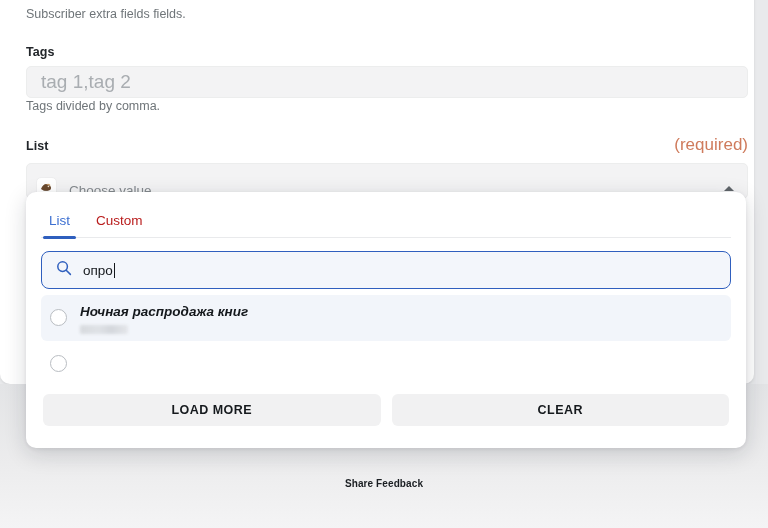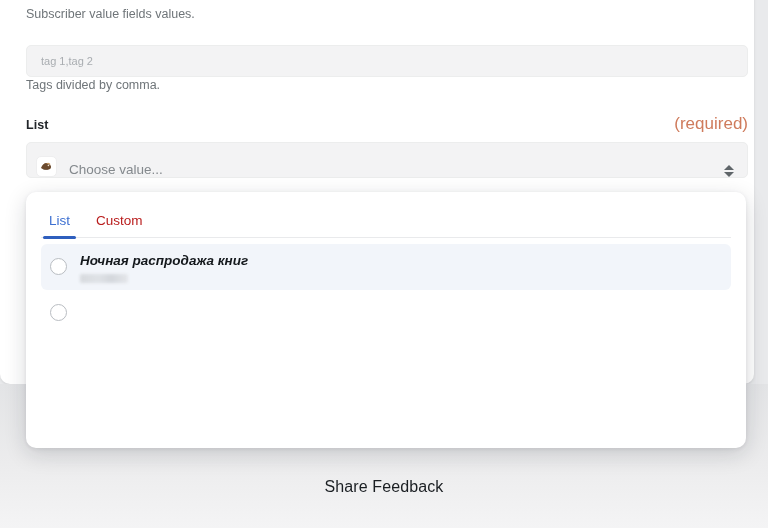--- a/index.html
+++ b/index.html
@@ -65,21 +65,21 @@
   
   .text-input {
     width: 100%;
     height: 32px;
     background: #f3f3f4;
     border: 1px solid #eceded;
     border-radius: 5px;
     display: flex;
     align-items: center;
     padding: 0 14px;
-    font-size: 11px;
+    font-size: 19px;
     color: #a9adb1;
   }
 
   
   .select-control {
     width: 100%;
     height: 36px;
     background: #f3f3f4;
     border: 1px solid #eceded;
     border-radius: 5px;
@@ -295,40 +295,41 @@
     height: 144px;
     background: linear-gradient(180deg, #e3e4e6 0%, #ececed 55%, #f4f4f5 100%);
   }
 
   .share-feedback {
     position: absolute;
     left: 0;
     right: 0;
     top: 478px;
     text-align: center;
-    font-size: 16px;
-    font-weight: normal;
+    font-size: 10px;
+    font-weight: bold;
     color: #1a1e22;
     letter-spacing: 0.1px;
     cursor: pointer;
     z-index: 5;
   }
 </style>
 </head>
 <body>
 
 <div class="page-card"></div>
 
 <div class="bottom-area"></div>
 
 <div class="form-area">
 
-  <div style="padding-top:6px;" class="helper-text">Subscriber value fields values.</div>
+  <div style="padding-top:6px;" class="helper-text">Subscriber extra fields fields.</div>
 
   <div style="margin-top:21px;">
+    <div class="field-label">Tags</div>
     <div class="text-input" style="margin-top:7px;">
       <span>tag 1,tag 2</span>
     </div>
     <div class="helper-text" style="margin-top:0;">Tags divided by comma.</div>
   </div>
 
   <div style="margin-top:20px;">
     <div class="label-row">
       <span class="field-label">List</span>
       <span class="required-tag">(required)</span>
@@ -353,33 +354,46 @@
   </div>
 </div>
 
 <div class="dropdown-panel">
 
   <div class="tabs">
     <div class="tab active">List</div>
     <div class="tab inactive">Custom</div>
   </div>
 
+  <div class="search-wrap">
+    <span>
+      <svg width="16" height="16" viewBox="0 0 16 16" fill="none" aria-hidden="true">
+        <circle cx="6.6" cy="6.6" r="4.8" stroke="#2f5fbe" stroke-width="1.5"></circle>
+        <line x1="10.2" y1="10.2" x2="14.4" y2="14.4" stroke="#2f5fbe" stroke-width="1.5" stroke-linecap="round"></line>
+      </svg>
+    </span>
+    <span class="search-text"><span>опро</span><span class="caret"></span></span>
+  </div>
 
   <div class="options">
 
     <div class="option-row highlighted">
       <span class="radio"></span>
       <span class="option-body">
         <span class="option-title">Ночная распродажа книг</span>
         <span class="option-subtitle-redacted" style="width:48px;"></span>
       </span>
     </div>
 
     <div class="option-row">
       <span class="radio"></span>
     </div>
 
   </div>
 
+  <div class="actions">
+    <button class="action-btn">LOAD MORE</button>
+    <button class="action-btn">CLEAR</button>
+  </div>
 
 </div>
 
 <div class="share-feedback">Share Feedback</div>
 
 </body></html>

